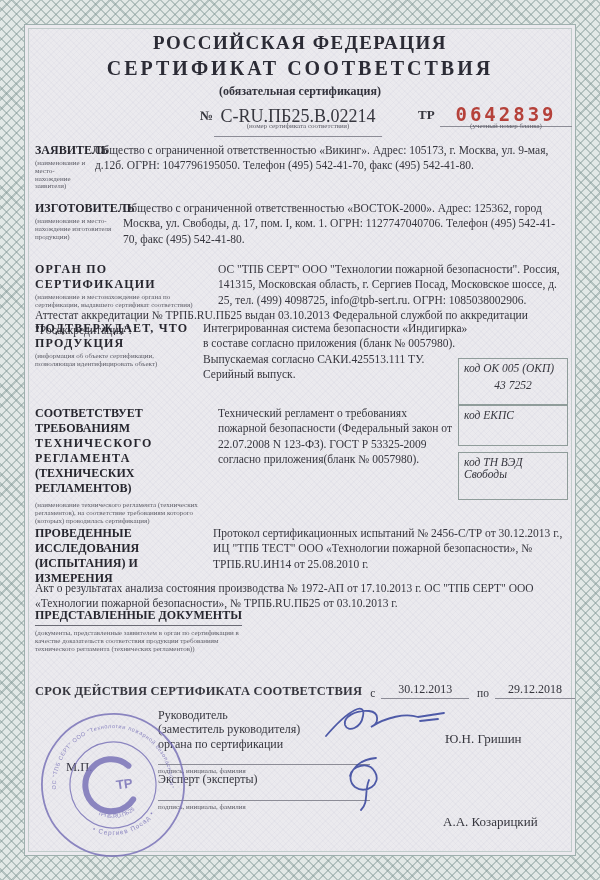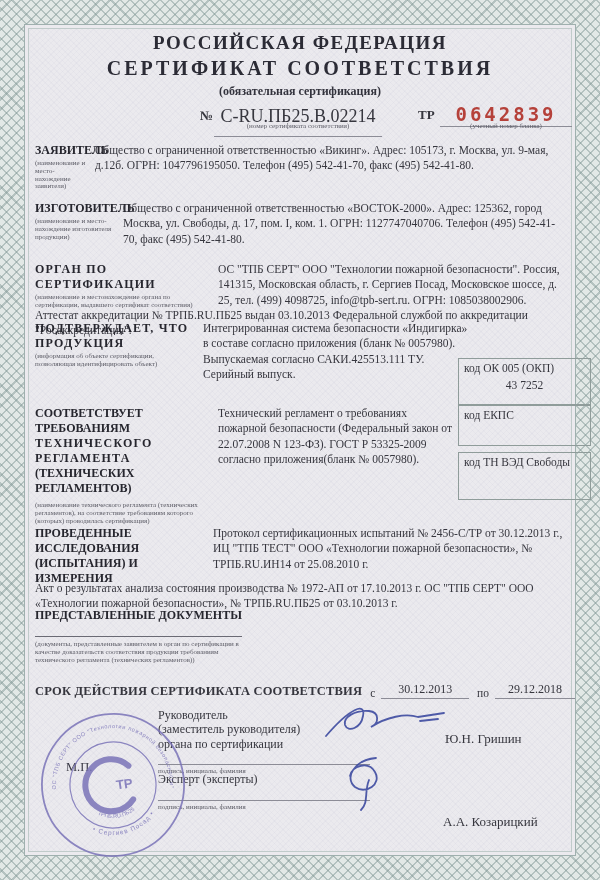--- a/index.html
+++ b/index.html
@@ -28,24 +28,24 @@
   .trcap{left:440px;top:122px;width:132px;text-align:center;font-size:7px;color:#5c5c66;}
 
   .sec{position:absolute;left:35px;width:530px;font-size:11.5px;line-height:1.33;color:#36363e;}
   .lblblock{float:left;}
   .lbl{font-weight:bold;font-size:12px;color:#26262e;line-height:1.25;}
   .lsp{letter-spacing:1.2px;}
   .note{font-size:7px;line-height:1.12;color:#5c5c66;margin-top:2px;padding-right:8px;}
   .para{margin:0;}
   .para + .para{margin-top:9px;}
 
-  .codebox{position:absolute;left:458px;width:133px;border:1px solid #8f9c9a;font-size:11.5px;padding:3px 5px;box-sizing:border-box;}
+  .codebox{position:absolute;left:458px;width:110px;border:1px solid #8f9c9a;font-size:11.5px;padding:3px 5px;box-sizing:border-box;font-style:italic;}
   .codeval{text-align:center;margin-top:5px;}
 
-  .doclbl{font-weight:bold;font-size:12px;color:#26262e;border-bottom:1px solid #6a6a74;display:inline-block;padding-bottom:12px;}
+  .doclbl{font-weight:bold;font-size:12px;color:#26262e;border-bottom:1px solid #6a6a74;display:inline-block;padding-bottom:1px;}
 
   .validity{left:35px;top:682px;width:540px;display:flex;align-items:flex-end;font-size:12px;}
   .validity .vlbl{font-weight:bold;font-size:12.5px;letter-spacing:.2px;white-space:nowrap;}
   .vword{margin:0 6px 0 8px;font-size:11.5px;}
   .vdate{border-bottom:1px solid #8c8c96;text-align:center;font-size:12px;padding:0 2px 1px 2px;}
   .vd1{width:108px;} .vd2{width:98px;}
 
   .roles{left:158px;top:708px;width:212px;font-size:12px;line-height:1.2;}
   .roleline{border-bottom:1px solid #8c8c96;padding-bottom:13px;}
   .signote{font-size:7px;color:#5c5c66;margin-top:2px;}

